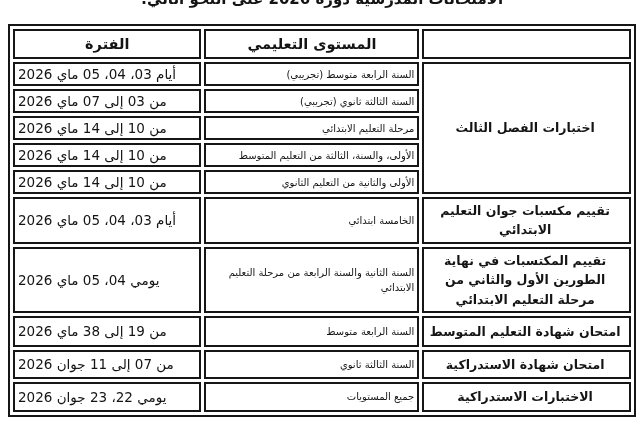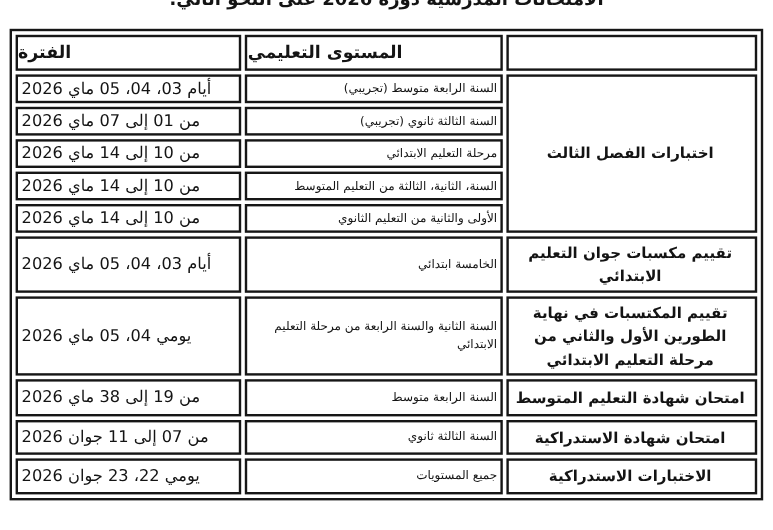--- a/index.html
+++ b/index.html
@@ -42,21 +42,21 @@
     background: #ffffff;
     overflow: hidden;
   }
   col.c-category { width: 206px; }
   col.c-level    { width: 212px; }
   col.c-period   { width: 186px; }
 
   th.level-h, th.period-h {
     font-size: 14.5px;
     font-weight: bold;
-    text-align: left;
+    text-align: center;
     margin-top: 24px;
   }
   tr.hdr { height: 30px; }
   tr.r-std { height: 24px; }
   tr.r-6 { height: 27px; }
   tr.r-7 { height: 47px; padding-left: 13px; }
   tr.r-8 { height: 31px; }
   tr.r-9 { height: 29px; }
   tr.r-10 { height: 30px; }
 
@@ -102,28 +102,28 @@
       <th class="period-h">الفترة</th>
     </tr>
 
     <tr class="r-std">
       <td class="category-cell" rowspan="5">اختبارات الفصل الثالث</td>
       <td class="level-cell">السنة الرابعة متوسط (تجريبي)</td>
       <td class="period-cell">أيام 03، 04، 05 ماي 2026</td>
     </tr>
     <tr class="r-std">
       <td class="level-cell">السنة الثالثة ثانوي (تجريبي)</td>
-      <td class="period-cell">من 01 إلى 07 ماي 2026</td>
+      <td class="period-cell">من 03 إلى 07 ماي 2026</td>
     </tr>
     <tr class="r-std">
       <td class="level-cell">مرحلة التعليم الابتدائي</td>
       <td class="period-cell">من 10 إلى 14 ماي 2026</td>
     </tr>
     <tr class="r-std">
-      <td class="level-cell">السنة، الثانية، الثالثة من التعليم المتوسط</td>
+      <td class="level-cell">الأولى، والسنة، الثالثة من التعليم المتوسط</td>
       <td class="period-cell">من 10 إلى 14 ماي 2026</td>
     </tr>
     <tr class="r-std">
       <td class="level-cell">الأولى والثانية من التعليم الثانوي</td>
       <td class="period-cell">من 10 إلى 14 ماي 2026</td>
     </tr>
 
     <tr class="r-6">
       <td class="category-cell">تقييم مكسبات جوان التعليم الابتدائي</td>
       <td class="level-cell">الخامسة ابتدائي</td>

